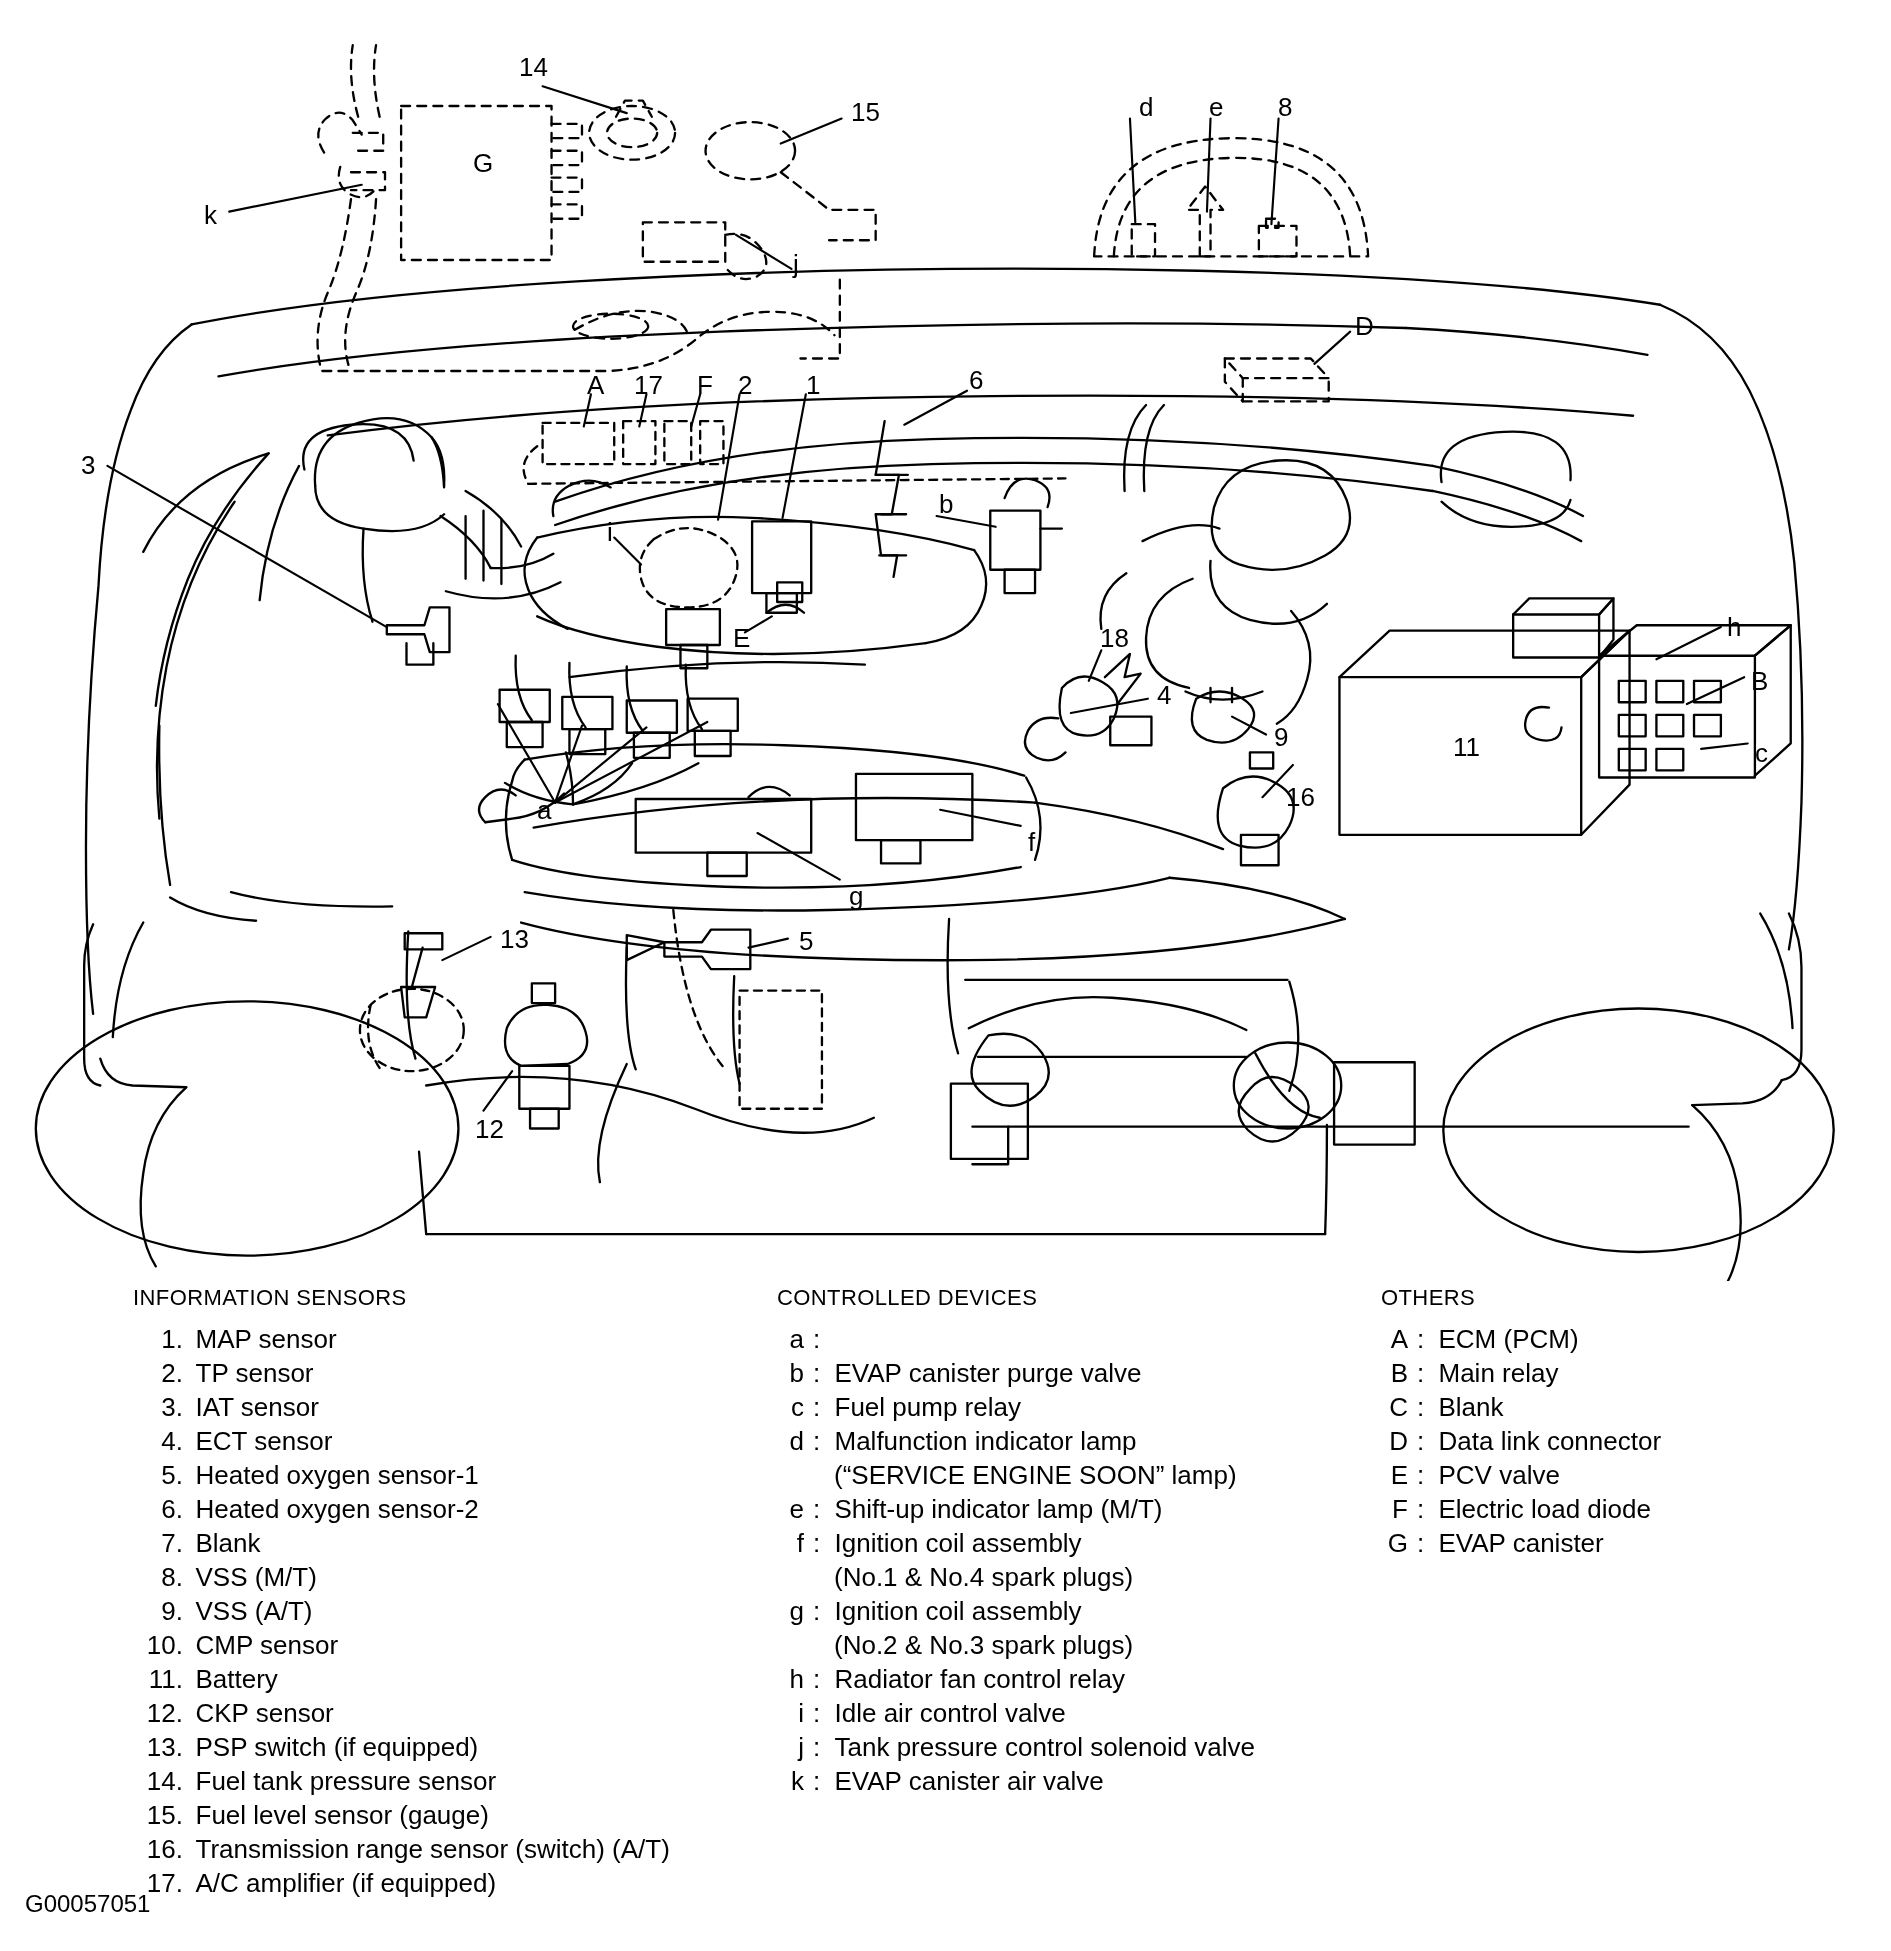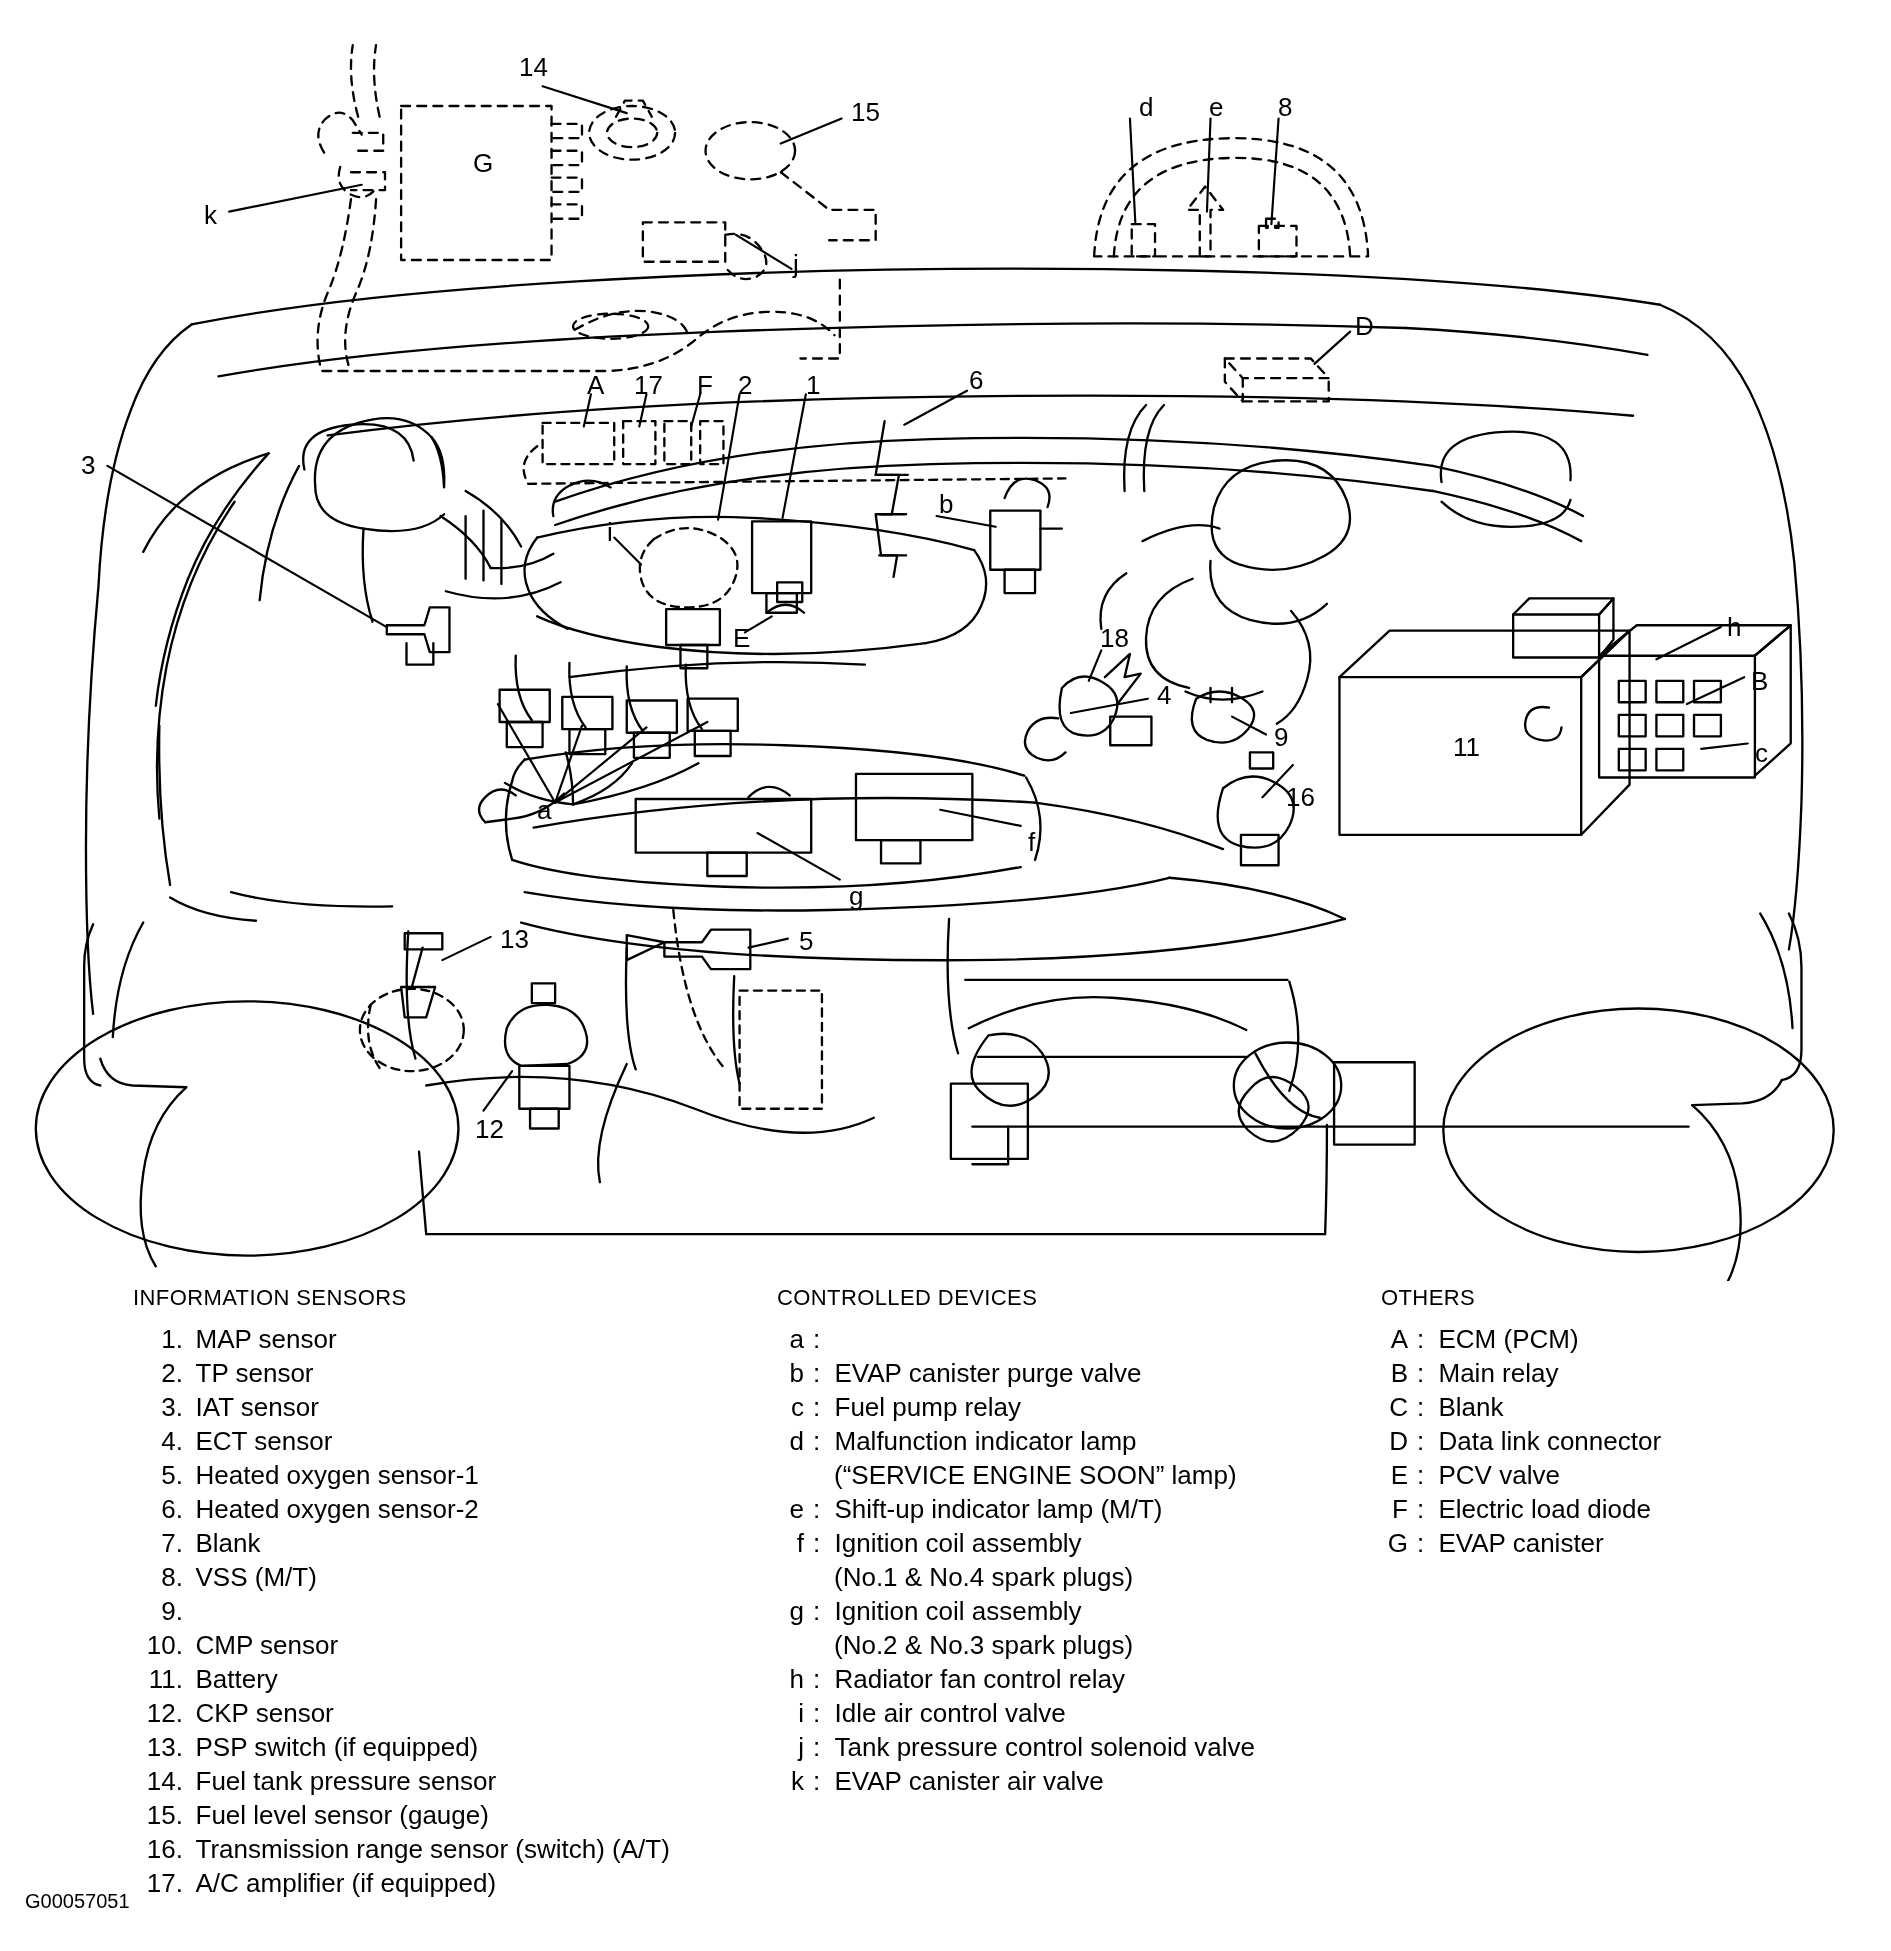--- a/index.html
+++ b/index.html
@@ -92,21 +92,21 @@
   .li-sub {
     font-size: 26px;
     line-height: 34px;
     padding-left: 57px;
     white-space: nowrap;
   }
   #figure-id {
     position: absolute;
     left: 25px;
     top: 1890px;
-    font-size: 20px;
+    font-size: 24px;
     white-space: nowrap;
   }
 </style>
 </head>
 <body>
 
 <div id="page">
 
   <div id="diagram-area">
     <svg id="diagram-svg" width="1891" height="1281" viewBox="0 0 2112 1430" fill="none" stroke="#000" stroke-width="2.6" stroke-linejoin="round" stroke-linecap="round">
@@ -485,20 +485,21 @@
         <li>
             <span class="li-key">7.</span>
             <span class="li-text">Blank</span>
           </li>
         <li>
             <span class="li-key">8.</span>
             <span class="li-text">VSS (M/T)</span>
           </li>
         <li>
             <span class="li-key">9.</span>
+            <span class="li-text">VSS (A/T)</span>
           </li>
         <li>
             <span class="li-key">10.</span>
             <span class="li-text">CMP sensor</span>
           </li>
         <li>
             <span class="li-key">11.</span>
             <span class="li-text">Battery</span>
           </li>
         <li>

